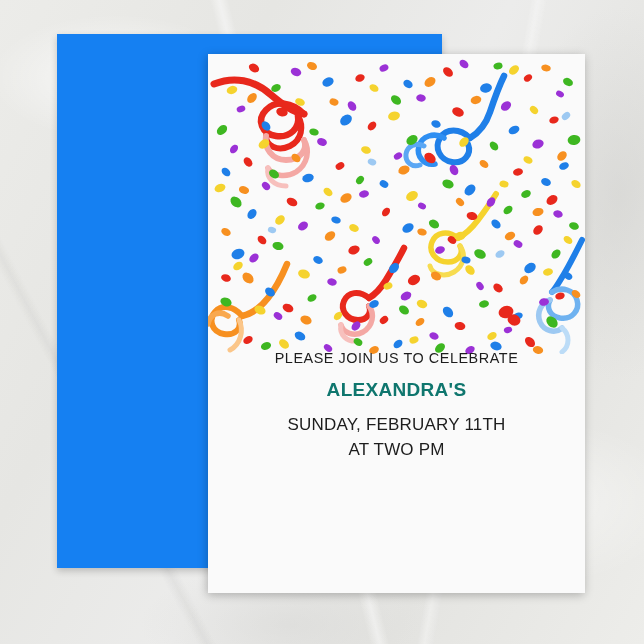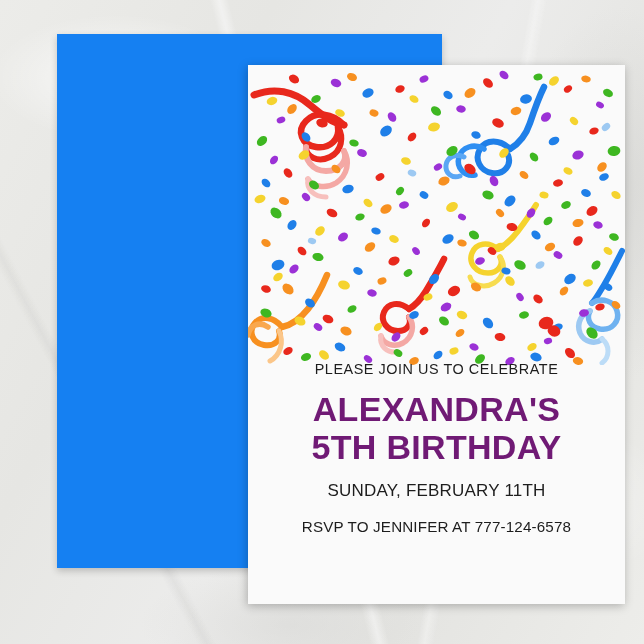--- a/index.html
+++ b/index.html
@@ -44,27 +44,26 @@
     top: 34px;
     width: 385px;
     height: 534px;
     background: #1580f2;
     box-shadow: 0 3px 7px rgba(0,0,0,0.20);
   }
 
   #front-card {
     position: absolute;
     left: 208px;
-    top: 65px;
+    top: 54px;
     width: 377px;
     height: 539px;
     background: #fafafa;
     box-shadow: -1px 2px 9px rgba(0,0,0,0.26);
     overflow: hidden;
-    margin-left: 40px;
   }
 
   #confetti-art {
     position: absolute;
     left: 0;
     top: 0;
     width: 377px;
     height: 300px;
     overflow: hidden;
   }
@@ -79,22 +78,22 @@
     color: #1d1d1d;
   }
 
   .line-celebrate {
     font-size: 14.4px;
     letter-spacing: 0.55px;
     font-weight: 400;
     margin: 0 0 13px 0;
   }
   .name-block {
-    color: #701a75;
-    font-size: 34px;
+    color: #0f766e;
+    font-size: 19px;
     font-weight: 700;
     letter-spacing: 0.3px;
     line-height: 1.12;
     margin: 0 0 13px 0;
   }
   .detail-line {
     font-size: 17px;
     letter-spacing: 0.2px;
     line-height: 1.47;
     margin: 0;
@@ -365,19 +364,18 @@
           <ellipse cx="358" cy="62" rx="4.6" ry="3.4" transform="rotate(-40 358 62)"></ellipse>
         </g>
       </g>
     </svg>
   </div>
 
   <div id="invite-text">
     <p class="line-celebrate">PLEASE JOIN US TO CELEBRATE</p>
     <div class="name-block">
       <div>ALEXANDRA'S</div>
-      <div>5TH BIRTHDAY</div>
     </div>
     <p class="detail-line">SUNDAY, FEBRUARY 11TH</p>
-    <p class="rsvp-line">RSVP TO JENNIFER AT 777-124-6578</p>
+    <p class="detail-line">AT TWO PM</p>
   </div>
 
 </div>
 
 </body></html>

